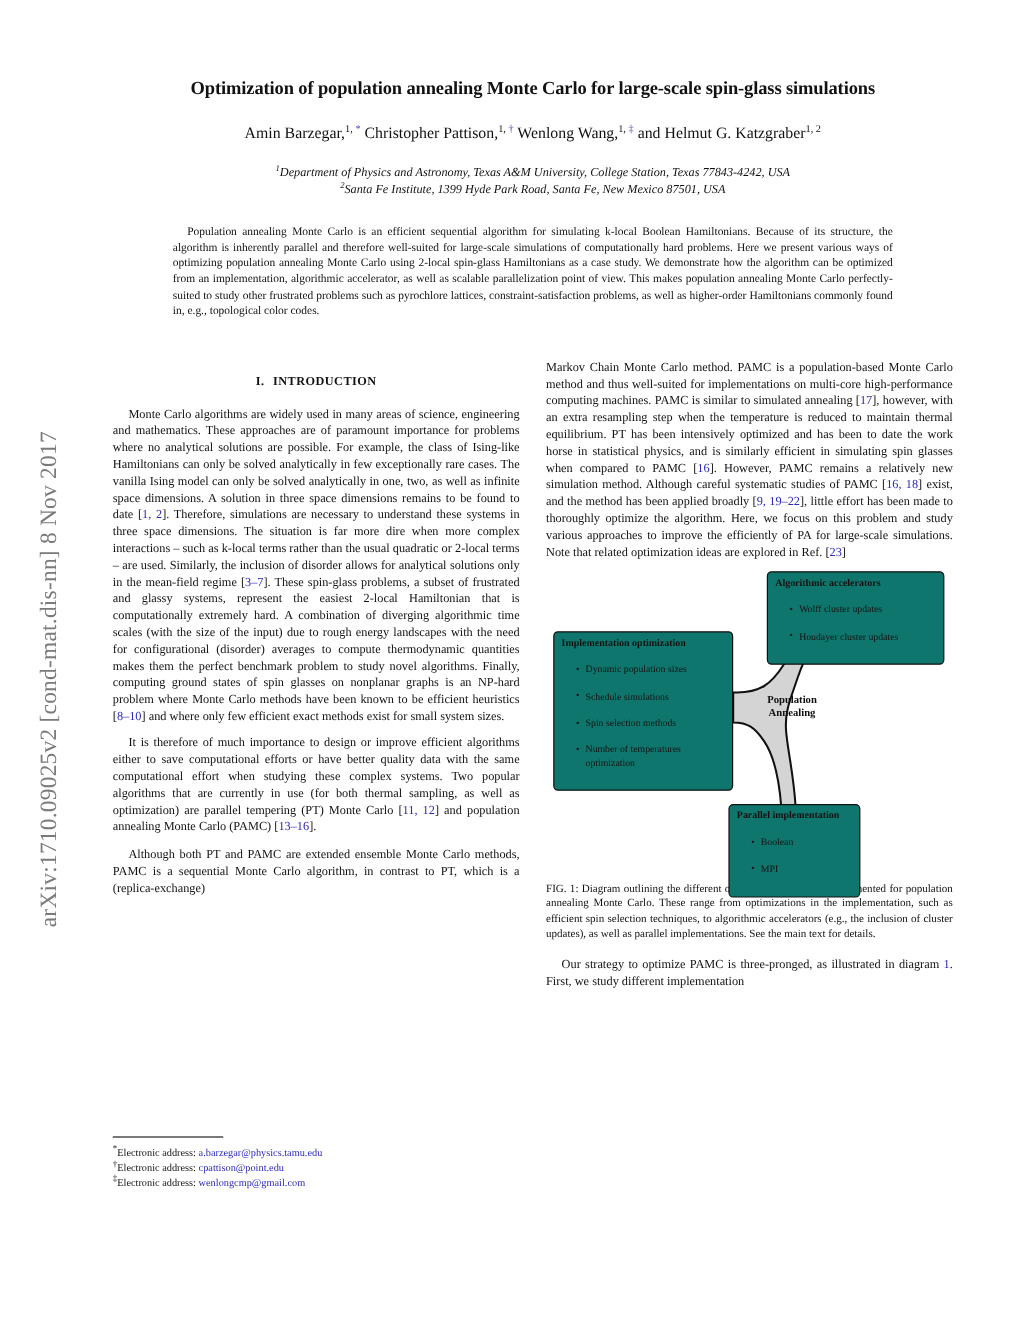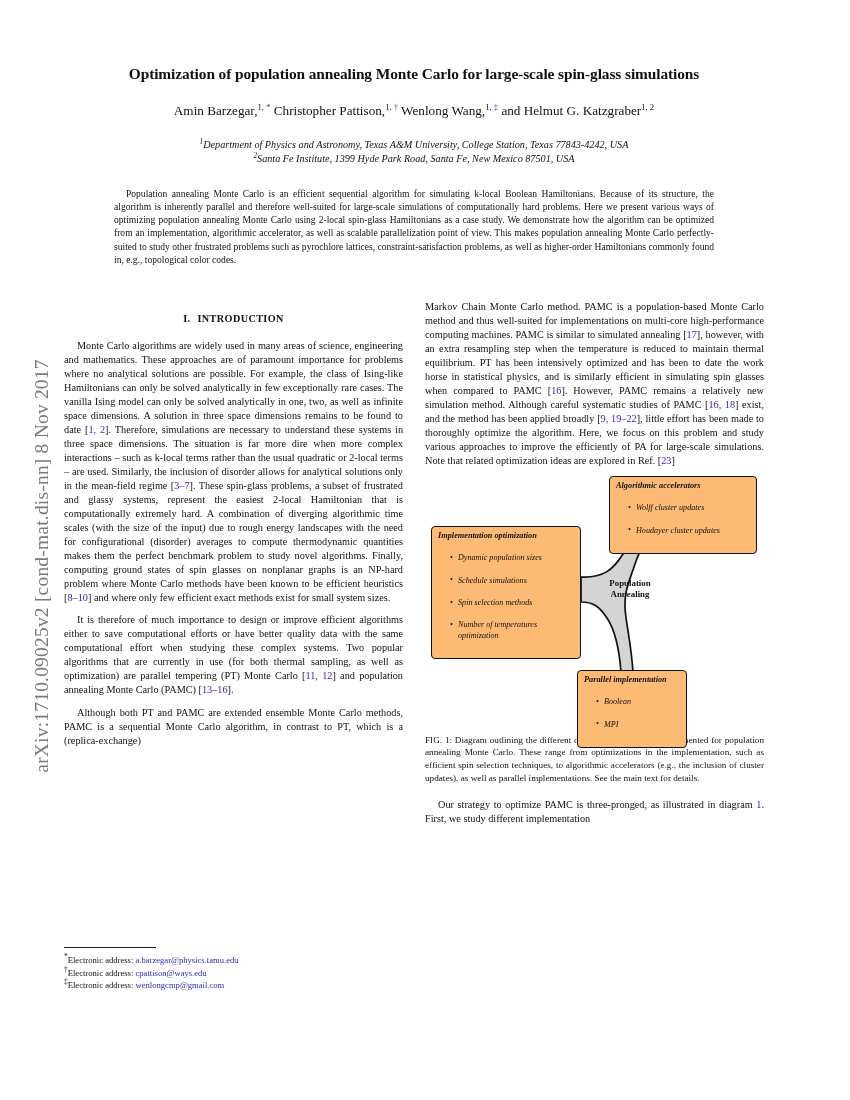--- a/index.html
+++ b/index.html
@@ -28,21 +28,21 @@
     font-size: 19.5px;
     letter-spacing: 0.2px;
     color: #7a7a7a;
     white-space: nowrap;
     text-align: center;
   }
 
   
   #page {
     position: absolute;
-    left: 64px;
+    left: 94px;
     top: 0;
     width: 700px;
     height: 839px;
   }
 
   
   #title {
     margin-top: 64px;
     text-align: center;
     font-size: 15.4px;
@@ -149,28 +149,27 @@
   }
   #diagram {
     position: relative;
     width: 339px;
     height: 248px;
   }
   #diagram svg { display: block; }
   .dbox {
     position: absolute;
     box-sizing: border-box;
-    background: #fdba74;
+    background: #0f766e;
     border: 1.6px solid #111;
     border-radius: 4px;
     padding: 4px 6px 5px 6px;
     font-size: 8.15px;
     line-height: 1.27;
     z-index: 3;
-    font-style: italic;
   }
   .dbox .bt {
     font-weight: bold;
     font-size: 8.3px;
     margin-bottom: 1px;
     display: block;
   }
   .dbox ul {
     margin: 0;
     padding: 0;
@@ -260,21 +259,21 @@
       <p class="body">Although both PT and PAMC are extended ensemble Monte Carlo methods, PAMC is a sequential Monte Carlo algorithm, in contrast to PT, which is a (replica-exchange)</p>
 
       <div id="footnotes">
         <div class="rule"></div>
         <div class="fn">
           <span class="mark">*</span><span>Electronic address:</span>
           <span class="mail" style="color: rgb(42, 42, 184);">a.barzegar@physics.tamu.edu</span>
         </div>
         <div class="fn">
           <span class="mark">†</span><span>Electronic address:</span>
-          <span class="mail" style="color: rgb(42, 42, 184);">cpattison@ways.edu</span>
+          <span class="mail" style="color: rgb(42, 42, 184);">cpattison@point.edu</span>
         </div>
         <div class="fn">
           <span class="mark">‡</span><span>Electronic address:</span>
           <span class="mail" style="color: rgb(42, 42, 184);">wenlongcmp@gmail.com</span>
         </div>
       </div>
     </div>
 
     <div class="col" id="col-right">
 

